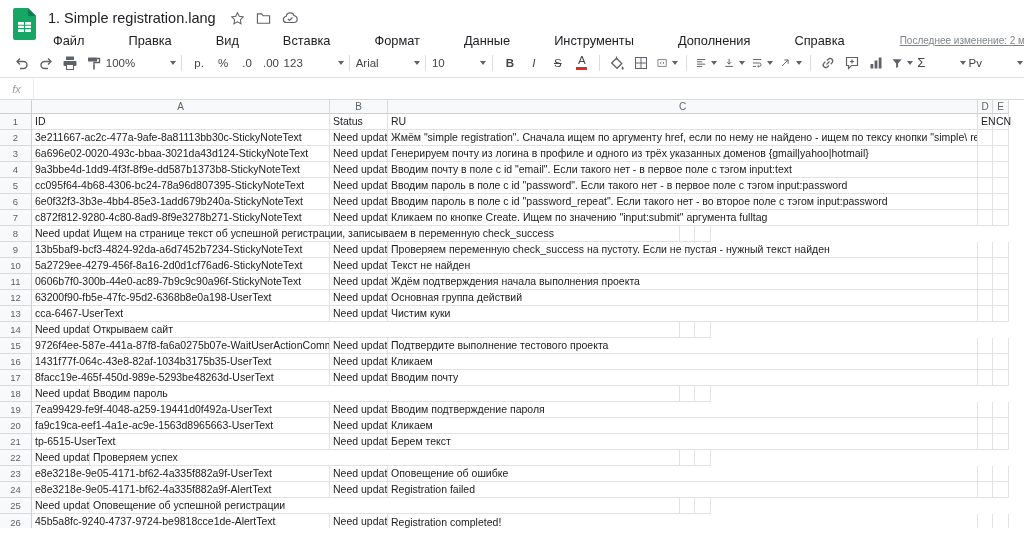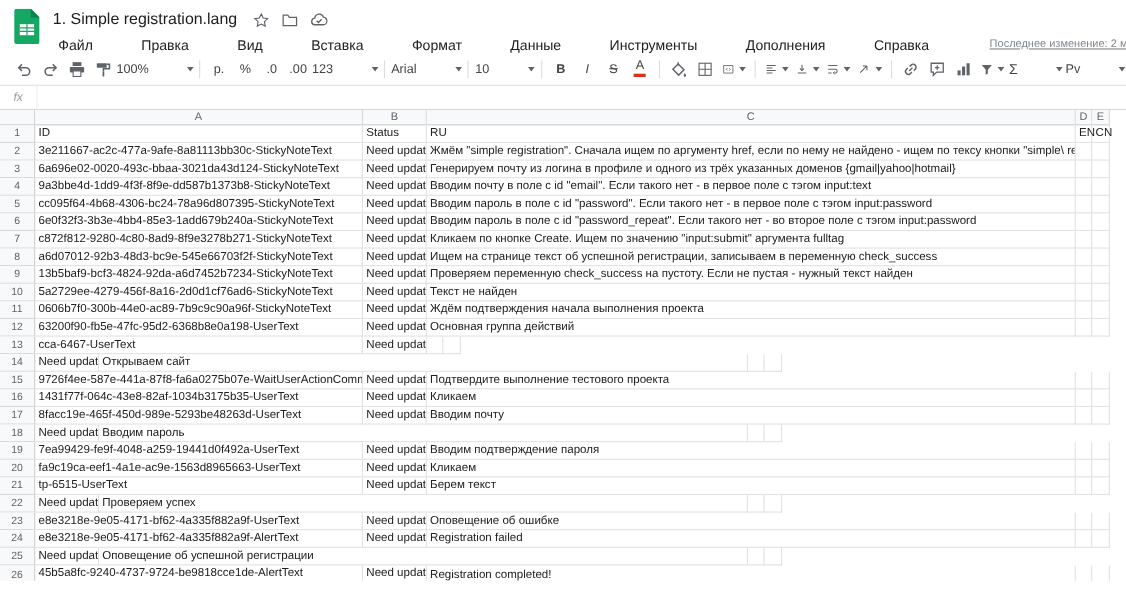--- a/index.html
+++ b/index.html
@@ -337,21 +337,20 @@
       <div class="g-row">
         <div class="g-cell rn rowhead">7</div>
         <div class="g-cell cell cA">c872f812-9280-4c80-8ad9-8f9e3278b271-StickyNoteText</div>
         <div class="g-cell cell cB">Need update</div>
         <div class="g-cell cell cC">Кликаем по кнопке Create. Ищем по значению "input:submit" аргумента fulltag</div>
         <div class="g-cell cell cD"></div>
         <div class="g-cell cell cE"></div>
       </div>
       <div class="g-row">
         <div class="g-cell rn rowhead">8</div>
-        <div class="g-cell cell cA">a6d07012-92b3-48d3-bc9e-545e66703f2f-StickyNoteText</div>
         <div class="g-cell cell cB">Need update</div>
         <div class="g-cell cell cC">Ищем на странице текст об успешной регистрации, записываем в переменную check_success</div>
         <div class="g-cell cell cD"></div>
         <div class="g-cell cell cE"></div>
       </div>
       <div class="g-row">
         <div class="g-cell rn rowhead">9</div>
         <div class="g-cell cell cA">13b5baf9-bcf3-4824-92da-a6d7452b7234-StickyNoteText</div>
         <div class="g-cell cell cB">Need update</div>
         <div class="g-cell cell cC">Проверяем переменную check_success на пустоту. Если не пустая - нужный текст найден</div>
@@ -379,20 +378,21 @@
         <div class="g-cell cell cA">63200f90-fb5e-47fc-95d2-6368b8e0a198-UserText</div>
         <div class="g-cell cell cB">Need update</div>
         <div class="g-cell cell cC">Основная группа действий</div>
         <div class="g-cell cell cD"></div>
         <div class="g-cell cell cE"></div>
       </div>
       <div class="g-row">
         <div class="g-cell rn rowhead">13</div>
         <div class="g-cell cell cA">cca-6467-UserText</div>
         <div class="g-cell cell cB">Need update</div>
+        <div class="g-cell cell cC">Чистим куки</div>
         <div class="g-cell cell cD"></div>
         <div class="g-cell cell cE"></div>
       </div>
       <div class="g-row">
         <div class="g-cell rn rowhead">14</div>
         <div class="g-cell cell cB">Need update</div>
         <div class="g-cell cell cC">Открываем сайт</div>
         <div class="g-cell cell cD"></div>
         <div class="g-cell cell cE"></div>
       </div>

